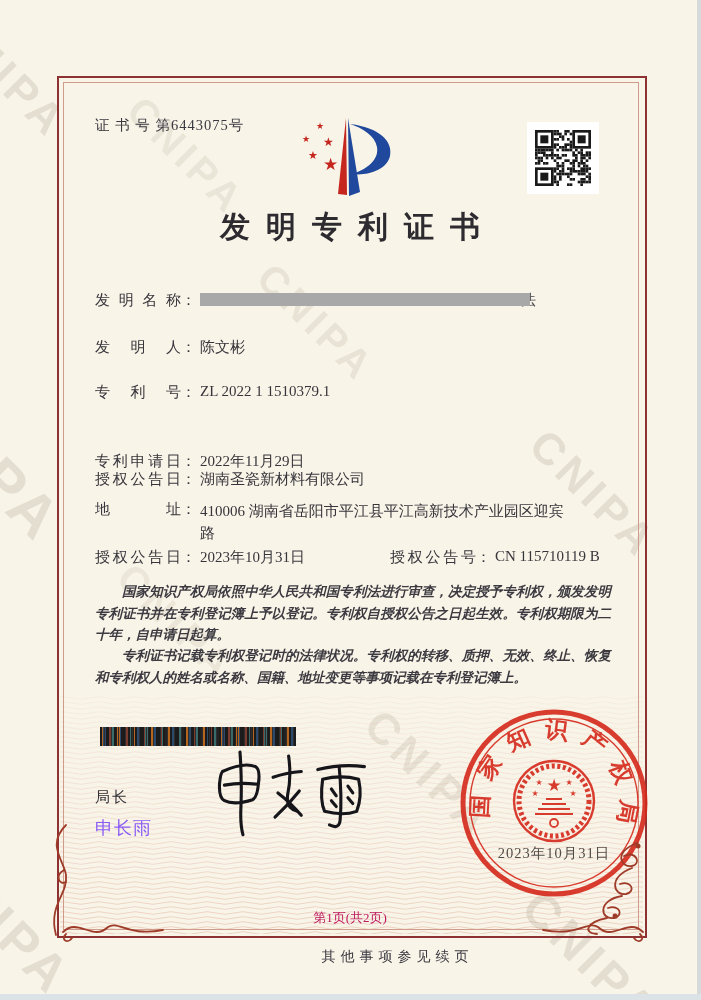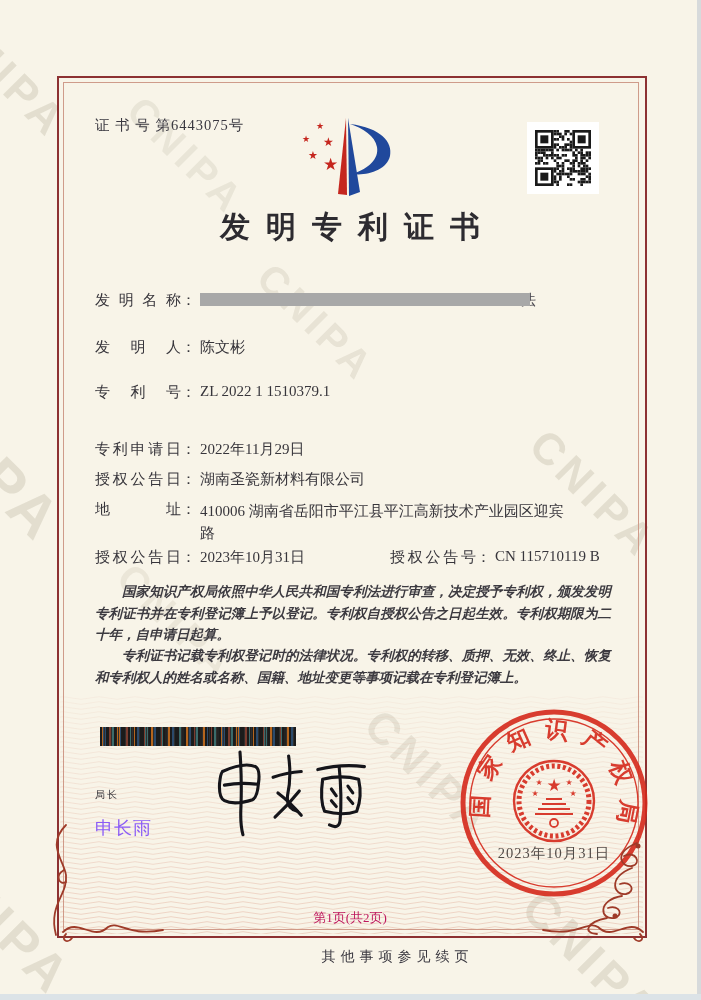--- a/index.html
+++ b/index.html
@@ -34,21 +34,21 @@
   .redact-suffix{display:inline-block;margin-left:-9px;position:relative;z-index:1;color:#4a4850;}
   
   .para{position:absolute;left:95px;width:516px;font-size:13.5px;line-height:21.5px;
         font-style:italic;text-indent:27px;color:#3c3a40;text-align:justify;font-weight:bold;}
   
   .barcode{left:100px;top:727px;width:196px;height:19px;
     background-image:
       repeating-linear-gradient(90deg,#1b1b1b 0 2px,transparent 2px 4px,#2e2e2e 4px 5px,transparent 5px 7px),
       repeating-linear-gradient(90deg,#b5651d 0 3px,#2b4a6b 3px 6px,#1b1b1b 6px 9px,#7a3b2e 9px 11px,#3a6b6b 11px 14px,#222 14px 17px);
   }
-  .signer-title{left:95px;top:788px;font-size:10px;letter-spacing:2px;color:#2f2d33;}
+  .signer-title{left:95px;top:788px;font-size:15px;letter-spacing:2px;color:#2f2d33;}
   .signer-name{left:95px;top:816px;font-size:18px;letter-spacing:1px;color:#8b5cf6;}
   .page-info{left:57px;top:909px;width:586px;text-align:center;font-size:13px;color:#be185d;}
   .footer-note{left:0;top:948px;width:701px;text-align:center;font-size:14px;letter-spacing:5px;color:#3a3840;margin-left:47px;}
   
   .edge-right{right:0;top:0;width:4px;height:1000px;background:#d7dadb;}
   .edge-bottom{left:0;bottom:0;width:701px;height:6px;background:#dce3e7;}
   
   .fl path{stroke:#9e3a28;fill:none;stroke-width:1.8;stroke-linecap:round;}
   #waves path{fill:none;stroke:#d9907a;stroke-width:.8;}
   #sig path{fill:none;stroke:#15151a;stroke-width:3.2;stroke-linecap:round;stroke-linejoin:round;}
@@ -307,21 +307,21 @@
 
 <div class="row" style="top:291px;">
   <span class="lbl">发明名称</span><span class="colon">：</span><span class="val"><span class="redact"></span><span class="redact-suffix">法</span></span>
 </div>
 <div class="row" style="top:338px;">
   <span class="lbl">发明人</span><span class="colon">：</span><span class="val">陈文彬</span>
 </div>
 <div class="row" style="top:383px;">
   <span class="lbl">专利号</span><span class="colon">：</span><span class="val">ZL 2022 1 1510379.1</span>
 </div>
-<div class="row" style="top:440px;">
+<div class="row" style="top:452px;">
   <span class="lbl">专利申请日</span><span class="colon">：</span><span class="val">2022年11月29日</span>
 </div>
 <div class="row" style="top:470px;">
   <span class="lbl">授权公告日</span><span class="colon">：</span><span class="val">湖南圣瓷新材料有限公司</span>
 </div>
 <div class="row" style="top:500px;">
   <span class="lbl">地址</span><span class="colon">：</span><span class="val val-wrap">410006 湖南省岳阳市平江县平江高新技术产业园区迎宾路</span>
 </div>
 <div class="row" style="top:548px;">
   <span class="lbl">授权公告日</span><span class="colon">：</span><span class="val">2023年10月31日</span>

